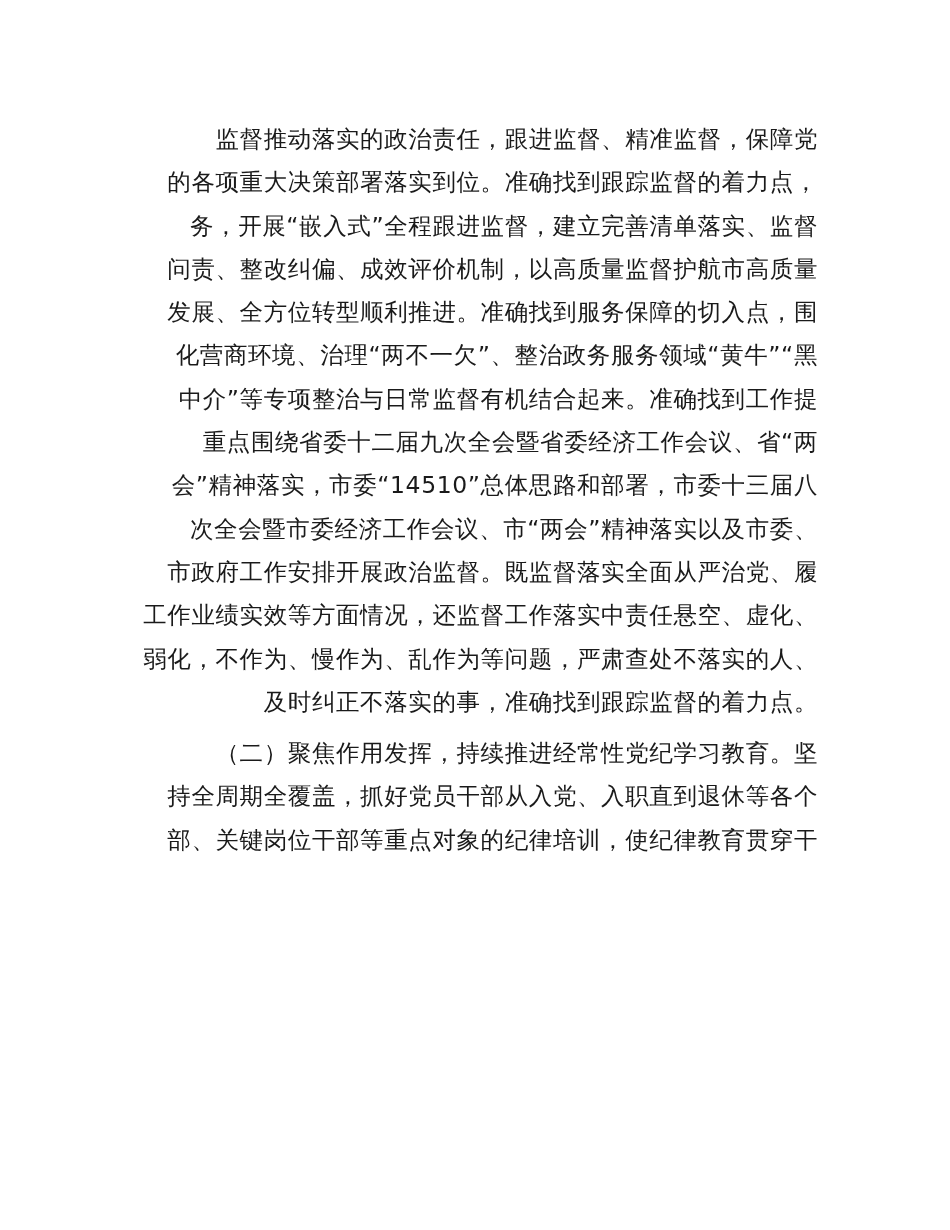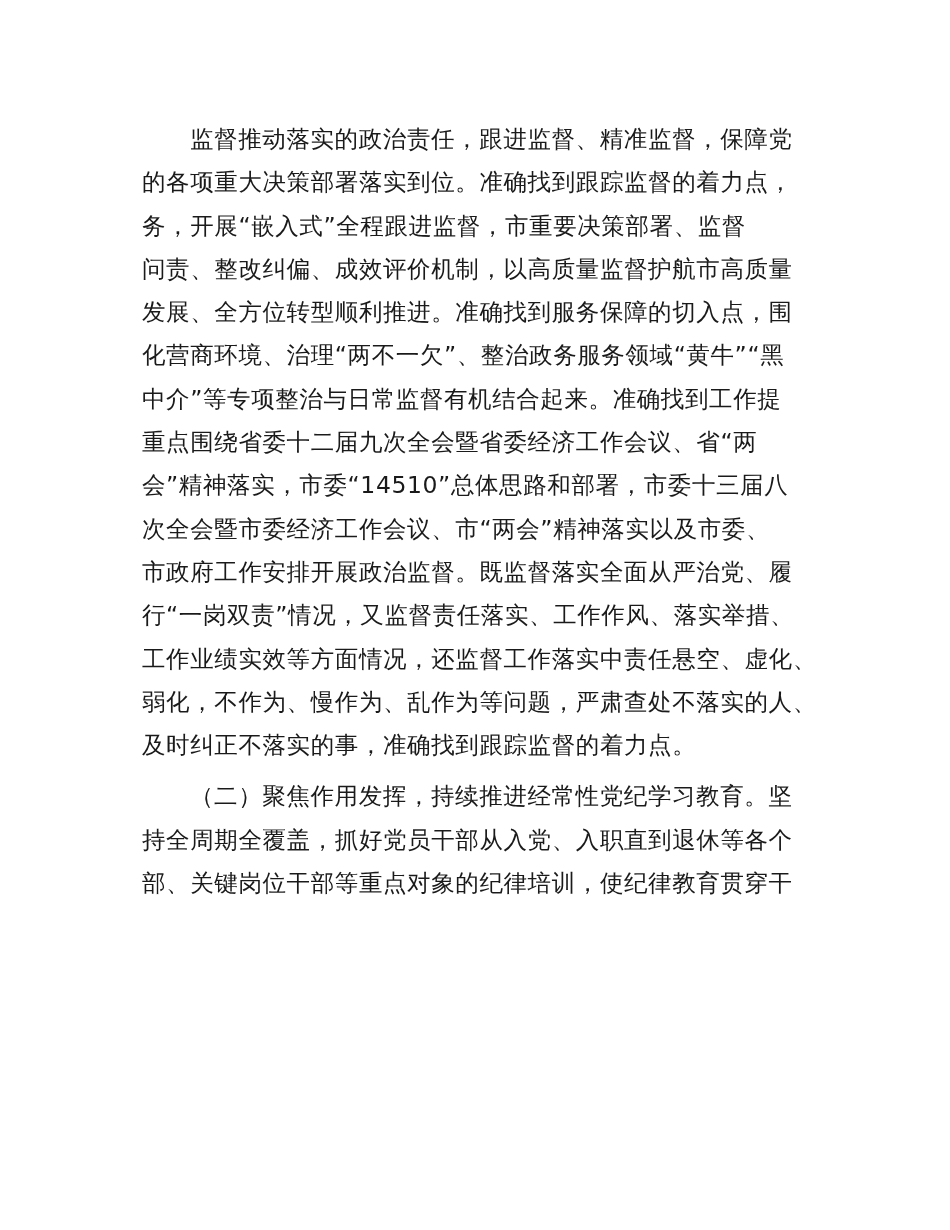--- a/index.html
+++ b/index.html
@@ -25,45 +25,45 @@
     }
     .para {
       margin: 0;
       padding: 0;
     }
     .line {
       display: block;
       height: 43.3px;
       line-height: 43.3px;
       white-space: nowrap;
+      text-align: right;
     }
     .line.indent {
       padding-left: 48px;
     }
     .para + .para {
       margin-top: 8px;
     }
   </style>
 </head>
 <body>
 
 <div class="page">
   <div class="para">
     <span class="line indent">监督推动落实的政治责任，跟进监督、精准监督，保障党</span>
     <span class="line">的各项重大决策部署落实到位。准确找到跟踪监督的着力点，</span>
-    <span class="line">务，开展“嵌入式”全程跟进监督，市重要决策部署、监督</span>
+    <span class="line">务，开展“嵌入式”全程跟进监督，建立完善清单落实、监督</span>
     <span class="line">问责、整改纠偏、成效评价机制，以高质量监督护航市高质量</span>
     <span class="line">发展、全方位转型顺利推进。准确找到服务保障的切入点，围</span>
     <span class="line">化营商环境、治理“两不一欠”、整治政务服务领域“黄牛”“黑</span>
     <span class="line">中介”等专项整治与日常监督有机结合起来。准确找到工作提</span>
     <span class="line">重点围绕省委十二届九次全会暨省委经济工作会议、省“两</span>
     <span class="line">会”精神落实，市委“14510”总体思路和部署，市委十三届八</span>
     <span class="line">次全会暨市委经济工作会议、市“两会”精神落实以及市委、</span>
     <span class="line">市政府工作安排开展政治监督。既监督落实全面从严治党、履</span>
-    <span class="line">行“一岗双责”情况，又监督责任落实、工作作风、落实举措、</span>
     <span class="line">工作业绩实效等方面情况，还监督工作落实中责任悬空、虚化、</span>
     <span class="line">弱化，不作为、慢作为、乱作为等问题，严肃查处不落实的人、</span>
     <span class="line">及时纠正不落实的事，准确找到跟踪监督的着力点。</span>
   </div>
   <div class="para">
     <span class="line indent">（二）聚焦作用发挥，持续推进经常性党纪学习教育。坚</span>
     <span class="line">持全周期全覆盖，抓好党员干部从入党、入职直到退休等各个</span>
     <span class="line">部、关键岗位干部等重点对象的纪律培训，使纪律教育贯穿干</span>
   </div>
 </div>

